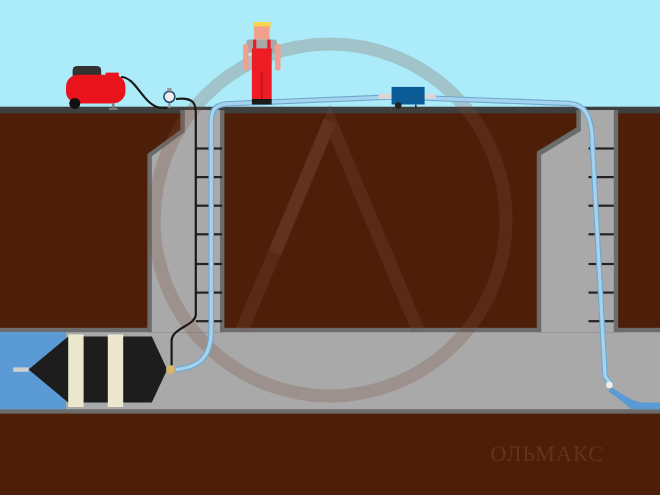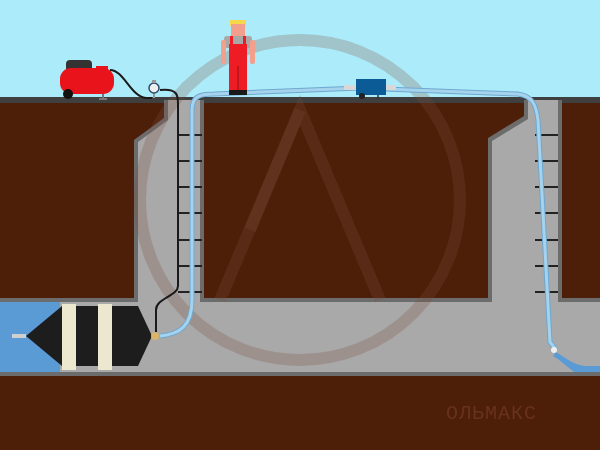--- a/index.html
+++ b/index.html
@@ -1,20 +1,20 @@
 <!DOCTYPE html>
 <html><head>
 <meta charset="utf-8">
 <style>
   html, body { margin: 0; padding: 0; }
   body { width: 600px; height: 450px; overflow: hidden; background: #acecfa; font-family: "Liberation Serif", serif; }
   #scene { position: absolute; left: 0; top: 0; width: 600px; height: 450px; }
   .watermark-text {
     position: absolute; left: 446px; top: 402px; width: 140px;
-    font-family: Liberation Mono, monospace; font-size: 20px; letter-spacing: 1px;
+    font-family: Liberation Serif, serif; font-size: 20px; letter-spacing: 1px;
     color: #6b3420; opacity: 0.9;
   }
 </style>
 </head>
 <body>
 
 <svg id="scene" viewBox="0 0 600 450" xmlns="http://www.w3.org/2000/svg">
 
   <rect x="0" y="0" width="600" height="100" fill="#acecfa"></rect>
 

